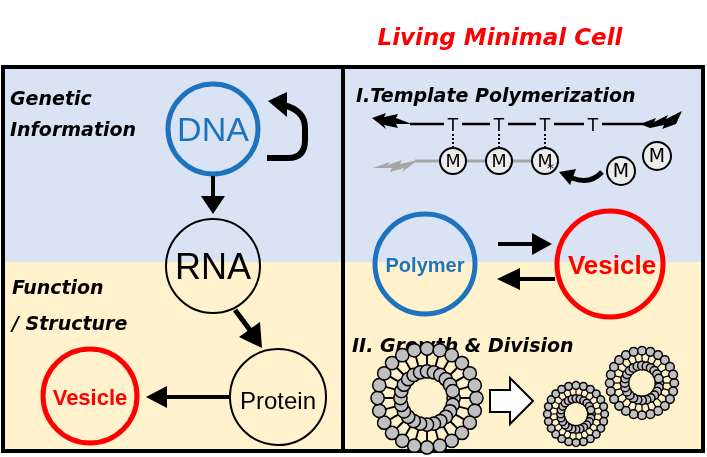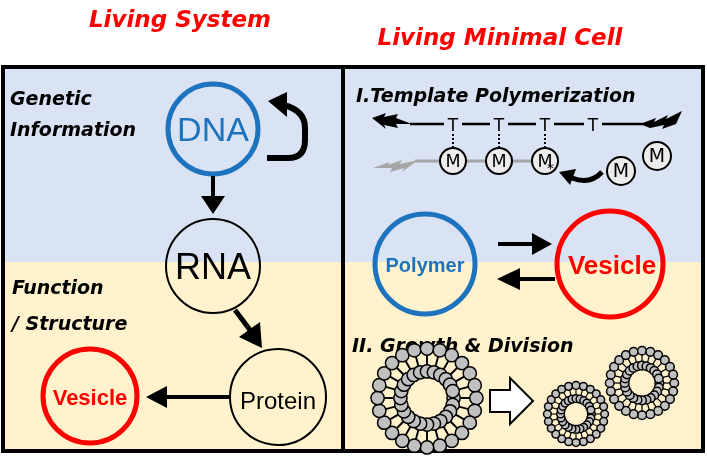--- a/index.html
+++ b/index.html
@@ -11,21 +11,20 @@
     #title-left { left: 60px; top: 4px; width: 240px; }
     #title-right { left: 350px; top: 22px; width: 300px; }
     svg { position: absolute; left: 0; top: 0; }
     .lbl { font-family: "DejaVu Sans", sans-serif; font-weight: bold; font-style: italic; fill: #000; }
     .node { font-family: "Liberation Sans", sans-serif; }
   </style>
 </head>
 <body>
 
 <div class="title" id="title-left">
-  <div>Living System</div>
 </div>
 <div class="title" id="title-right">Living Minimal Cell</div>
 
 <svg width="707" height="457" viewBox="0 0 707 457">
   <defs>
     <marker id="ah" viewBox="0 0 10 10" refX="8" refY="5" markerWidth="4" markerHeight="4" orient="auto">
       <path d="M0,0 L10,5 L0,10 z" fill="#000"></path>
     </marker>
   </defs>
 

